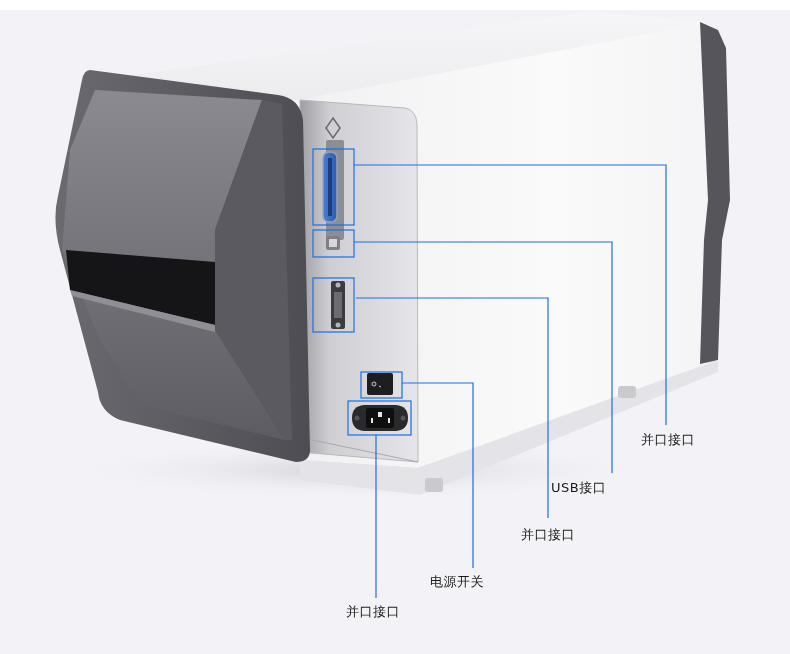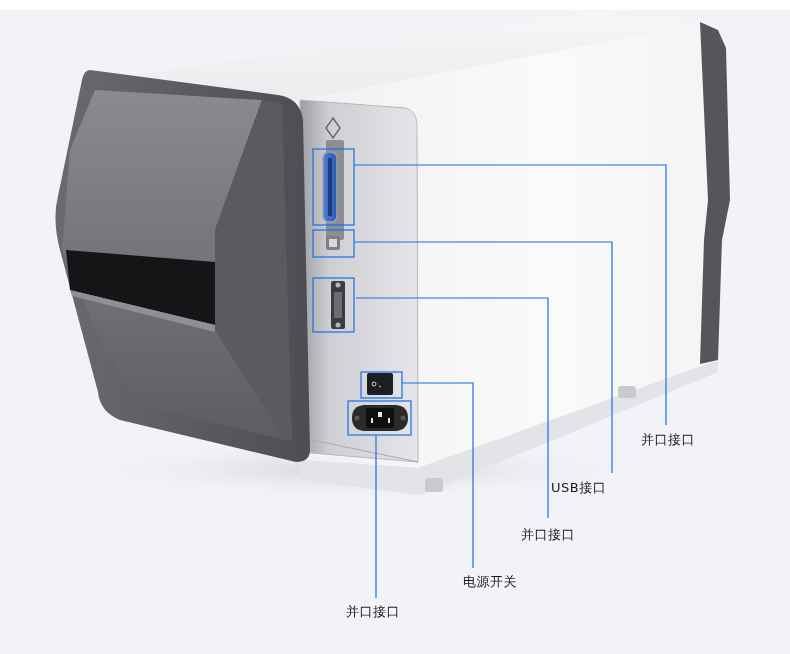--- a/index.html
+++ b/index.html
@@ -122,15 +122,15 @@
       <polyline points="402,383 473,383 473,568"></polyline>
 
       <rect x="348" y="401" width="63" height="34"></rect>
       <polyline points="376,435 376,598"></polyline>
     </g>
   </svg>
 
   <div class="label" style="left:641px; top:431px;">并口接口</div>
   <div class="label" style="left:551px; top:479px;">USB接口</div>
   <div class="label" style="left:521px; top:526px;">并口接口</div>
-  <div class="label" style="left:463px; top:573px;text-align:center;">电源开关</div>
+  <div class="label" style="left:430px; top:573px;text-align:center;">电源开关</div>
   <div class="label" style="left:346px; top:603px;">并口接口</div>
 </div>
 
 </body></html>

